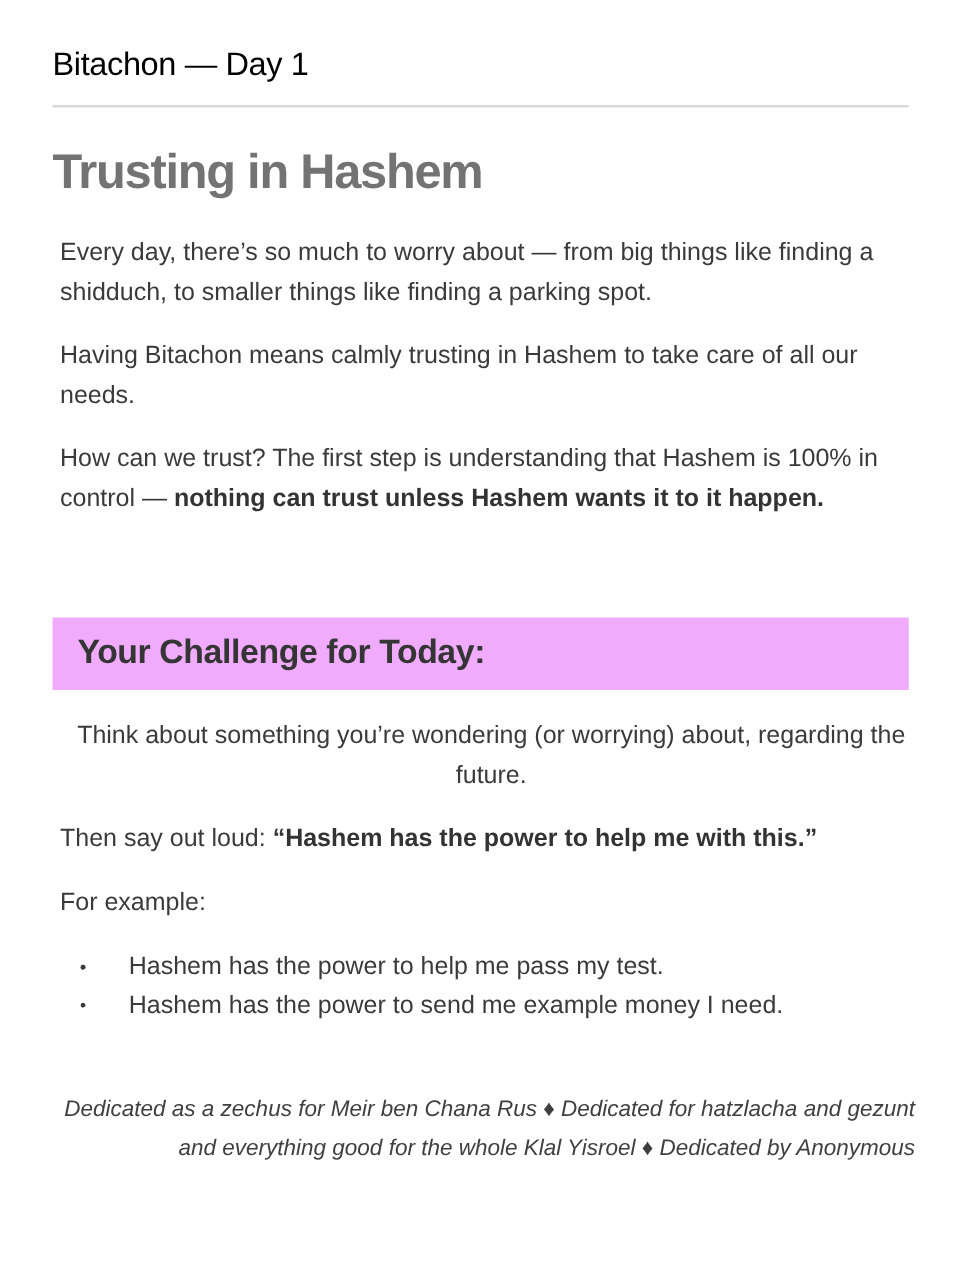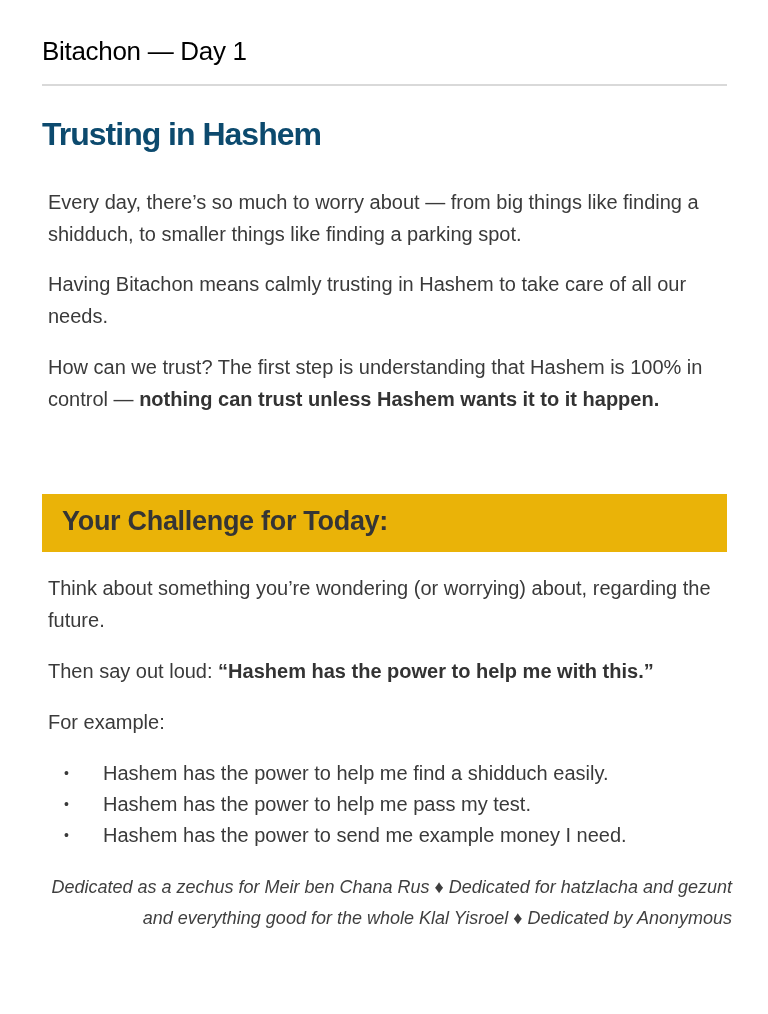--- a/index.html
+++ b/index.html
@@ -33,23 +33,23 @@
       top: 84px;
       width: 685px;
       height: 2px;
       background: #d9d9d9;
     }
     .main-title {
       position: absolute;
       left: 42px;
       top: 116px;
       margin: 0;
-      font-size: 32px;
+      font-size: 39px;
       font-weight: bold;
-      color: #0c4a6e;
+      color: #737373;
       letter-spacing: -1px;
       white-space: nowrap;
     }
     .body-text {
       position: absolute;
       left: 48px;
       width: 690px;
       margin: 0;
       font-size: 20px;
       line-height: 32px;
@@ -59,34 +59,34 @@
     .p1 { top: 186px; }
     .p2 { top: 268px; }
     .p3 { top: 351px; }
 
     .challenge-box {
       position: absolute;
       left: 42px;
       top: 494px;
       width: 685px;
       height: 58px;
-      background: #eab308;
+      background: #f0abfc;
     }
     .challenge-title {
       position: absolute;
       left: 20px;
       top: 12px;
       margin: 0;
       font-size: 27px;
       font-weight: bold;
       color: #353535;
       letter-spacing: -0.3px;
       white-space: nowrap;
     }
-    .p4 { top: 572px; }
+    .p4 { top: 572px; text-align: center; }
     .p5 { top: 655px; }
     .p6 { top: 706px; }
 
     .example-list {
       position: absolute;
       left: 42px;
       top: 758px;
       width: 690px;
       margin: 0;
       padding: 0;
@@ -137,21 +137,20 @@
     <h2 class="challenge-title">Your Challenge for Today:</h2>
   </div>
 
   <p class="body-text p4">Think about something you’re wondering (or worrying) about, regarding the future.</p>
   <p class="body-text p5"><span>Then say out loud: </span><b>“Hashem has the power to help me with this.”</b></p>
   <p class="body-text p6">For example:</p>
 
   <ul class="example-list">
     <li>
       <span class="bullet">•</span>
-      <span>Hashem has the power to help me find a shidduch easily.</span>
     </li>
     <li>
       <span class="bullet">•</span>
       <span>Hashem has the power to help me pass my test.</span>
     </li>
     <li>
       <span class="bullet">•</span>
       <span>Hashem has the power to send me example money I need.</span>
     </li>
   </ul>

